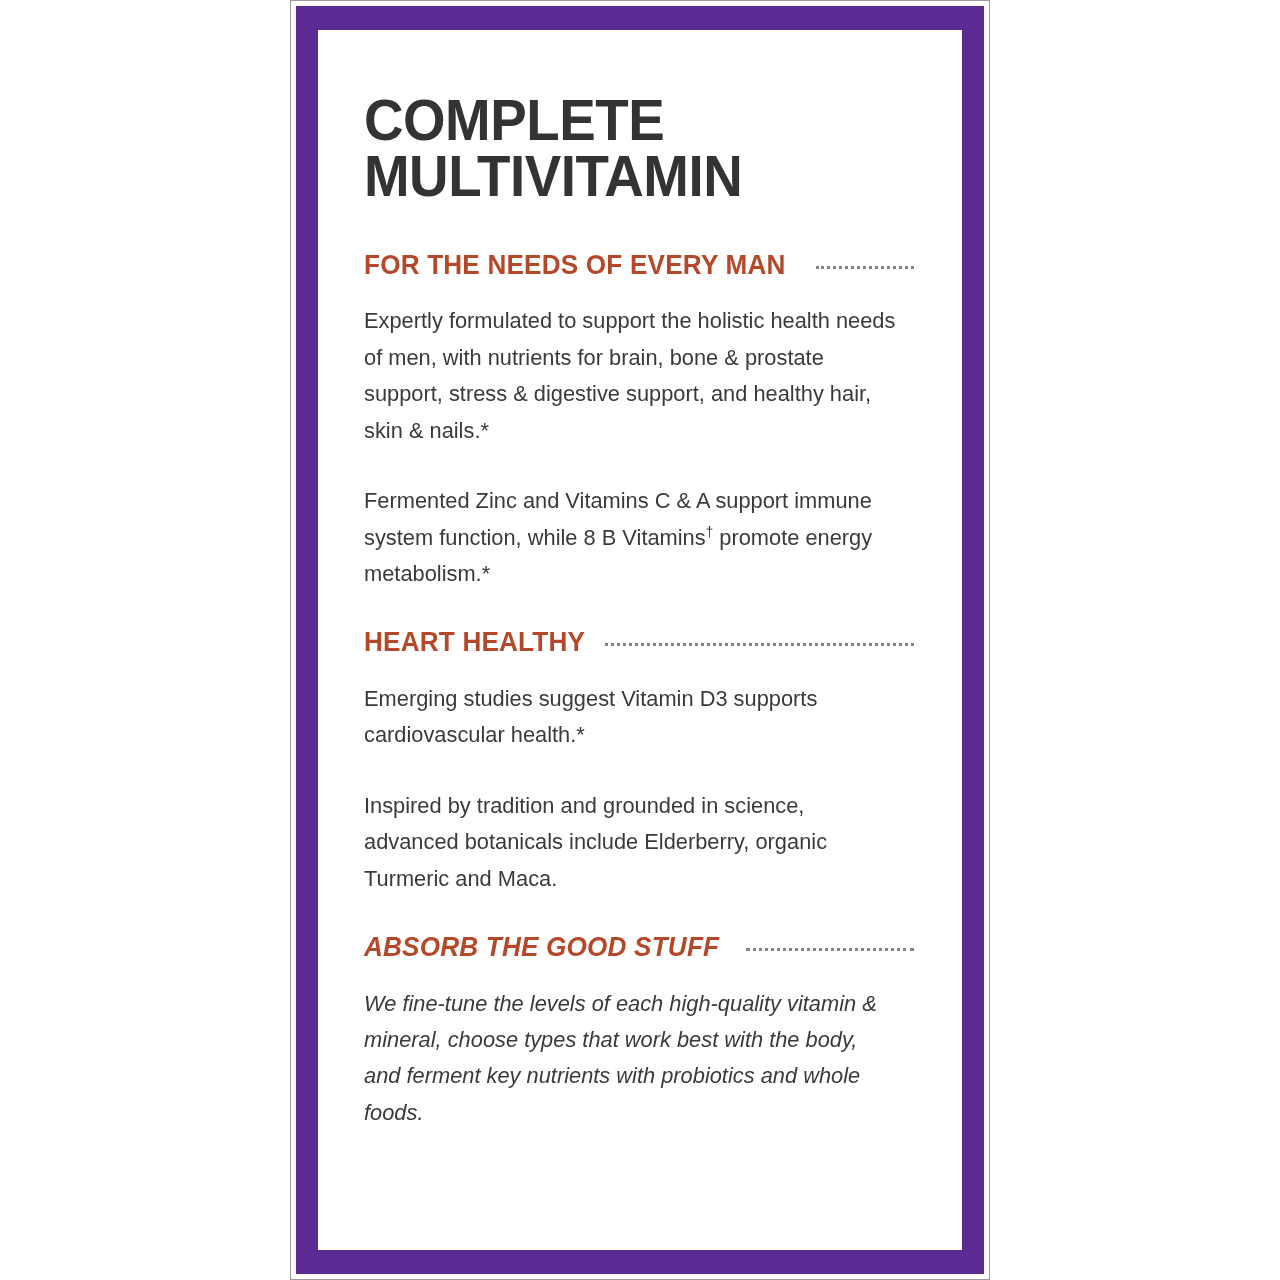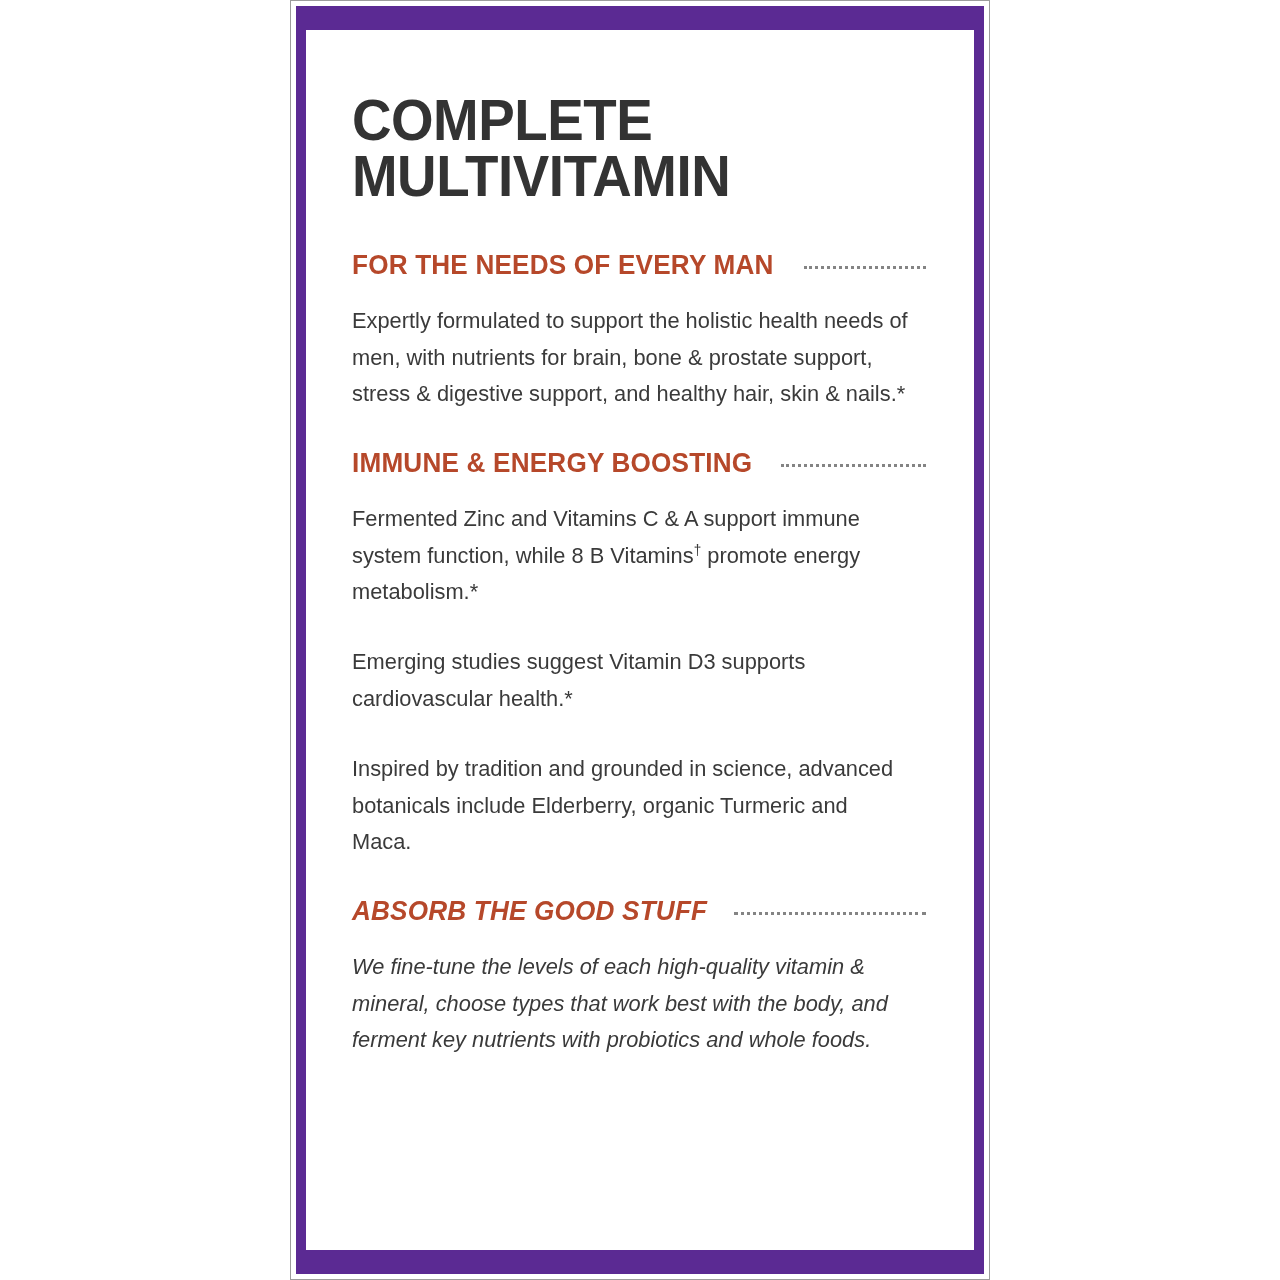--- a/index.html
+++ b/index.html
@@ -48,21 +48,21 @@
   }
 
   .panel {
     position: absolute;
     left: 296px;
     top: 6px;
     width: 688px;
     height: 1268px;
     background: #5b2a93;
     box-sizing: border-box;
-    padding: 24px 10px;
+    padding: 24px 22px;
   }
   .inner {
     background: #ffffff;
     width: 100%;
     height: 100%;
     box-sizing: border-box;
     padding: 62px 48px 30px 46px;
   }
 
   .title {
@@ -141,28 +141,28 @@
 
       <div class="section">
         <div class="sec-head">
           <span class="h">FOR THE NEEDS OF EVERY MAN</span>
           <span class="dots"></span>
         </div>
         <p class="body-text">Expertly formulated to support the holistic health needs of men, with nutrients for brain, bone &amp; prostate support, stress &amp; digestive support, and healthy hair, skin &amp; nails.*</p>
       </div>
 
       <div class="section">
-        <div class="sec-head">
-          <span class="h">IMMUNE &amp; ENERGY BOOSTING</span>
-          <span class="dots"></span>
-        </div>
         <p class="body-text"><span>Fermented Zinc and Vitamins C &amp; A support immune system function, while 8 B Vitamins</span><sup>†</sup><span> promote energy metabolism.*</span></p>
       </div>
 
       <div class="section">
+        <div class="sec-head">
+          <span class="h">HEART HEALTHY</span>
+          <span class="dots"></span>
+        </div>
         <p class="body-text">Emerging studies suggest Vitamin D3 supports cardiovascular health.*</p>
       </div>
 
       <div class="section">
         <p class="body-text">Inspired by tradition and grounded in science, advanced botanicals include Elderberry, organic Turmeric and Maca.</p>
       </div>
 
       <div class="section">
         <div class="sec-head">
           <span class="h">ABSORB THE GOOD STUFF</span>

